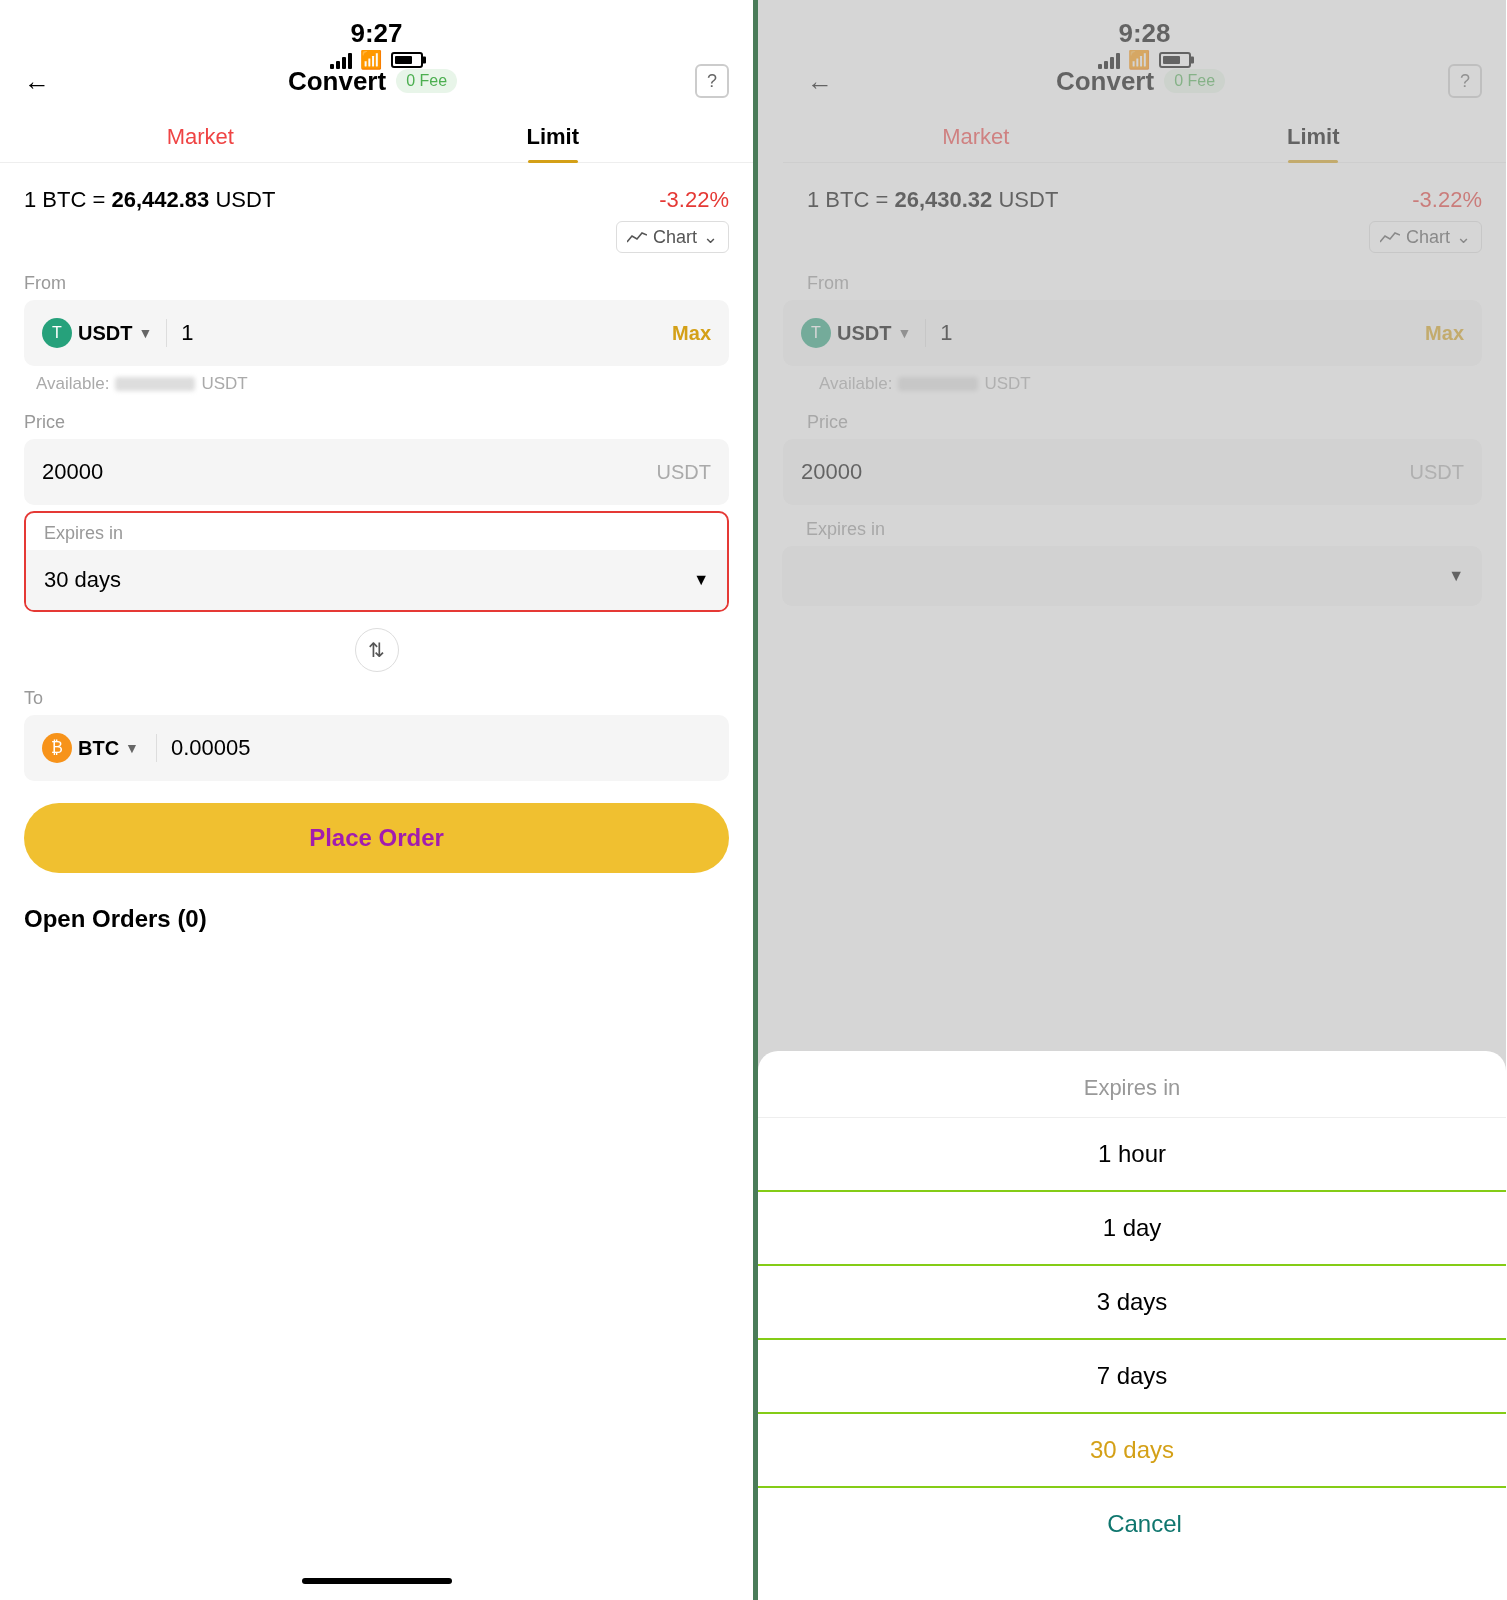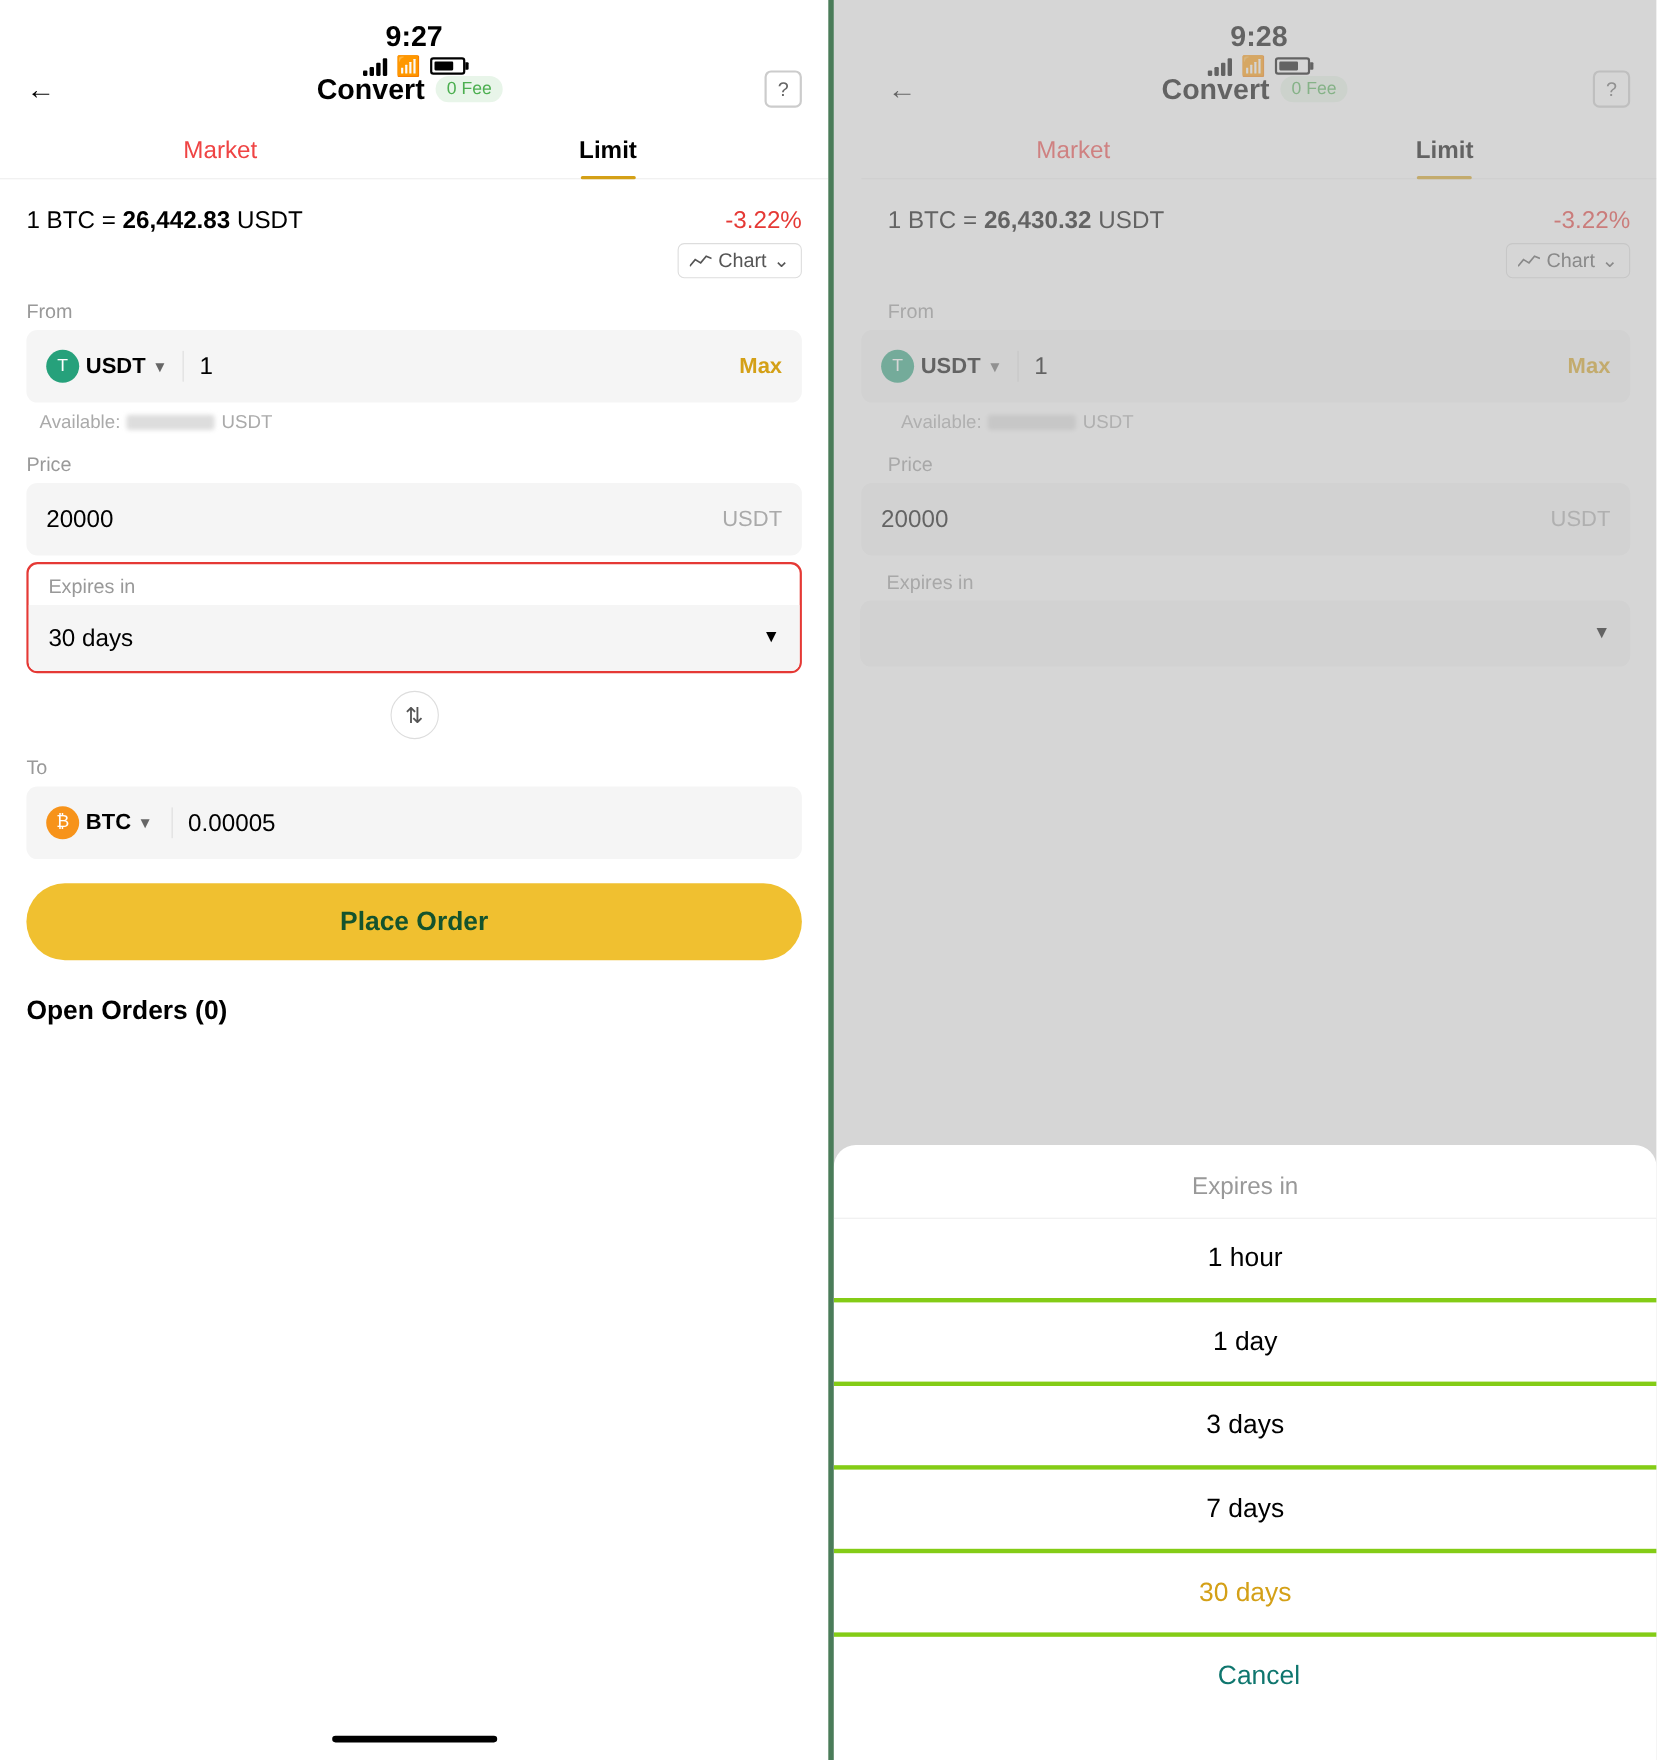--- a/index.html
+++ b/index.html
@@ -366,21 +366,21 @@
     
     .place-order-btn {
       margin: 16px 24px;
       background: #f0c030;
       border: none;
       border-radius: 40px;
       height: 70px;
       width: calc(100% - 48px);
       font-size: 24px;
       font-weight: 700;
-      color: #14532d;
+      color: #a21caf;
       cursor: pointer;
       display: flex;
       align-items: center;
       justify-content: center;
     }
 
     
     .open-orders {
       padding: 16px 24px 8px;
       font-size: 24px;
@@ -432,21 +432,21 @@
       color: #999;
       text-align: center;
       padding: 24px 0 16px;
       border-bottom: 1px solid #eee;
     }
     .picker-option {
       font-size: 24px;
       color: #000;
       text-align: center;
       padding: 22px 0;
-      border-bottom: 4px solid #84cc16;
+      border-bottom: 2px solid #84cc16;
       cursor: pointer;
     }
     .picker-option.selected {
       color: #d4a017;
     }
     .picker-option.cancel {
       color: #0f766e;
       margin-left: 25px;
     }
     .picker-option:last-child {

